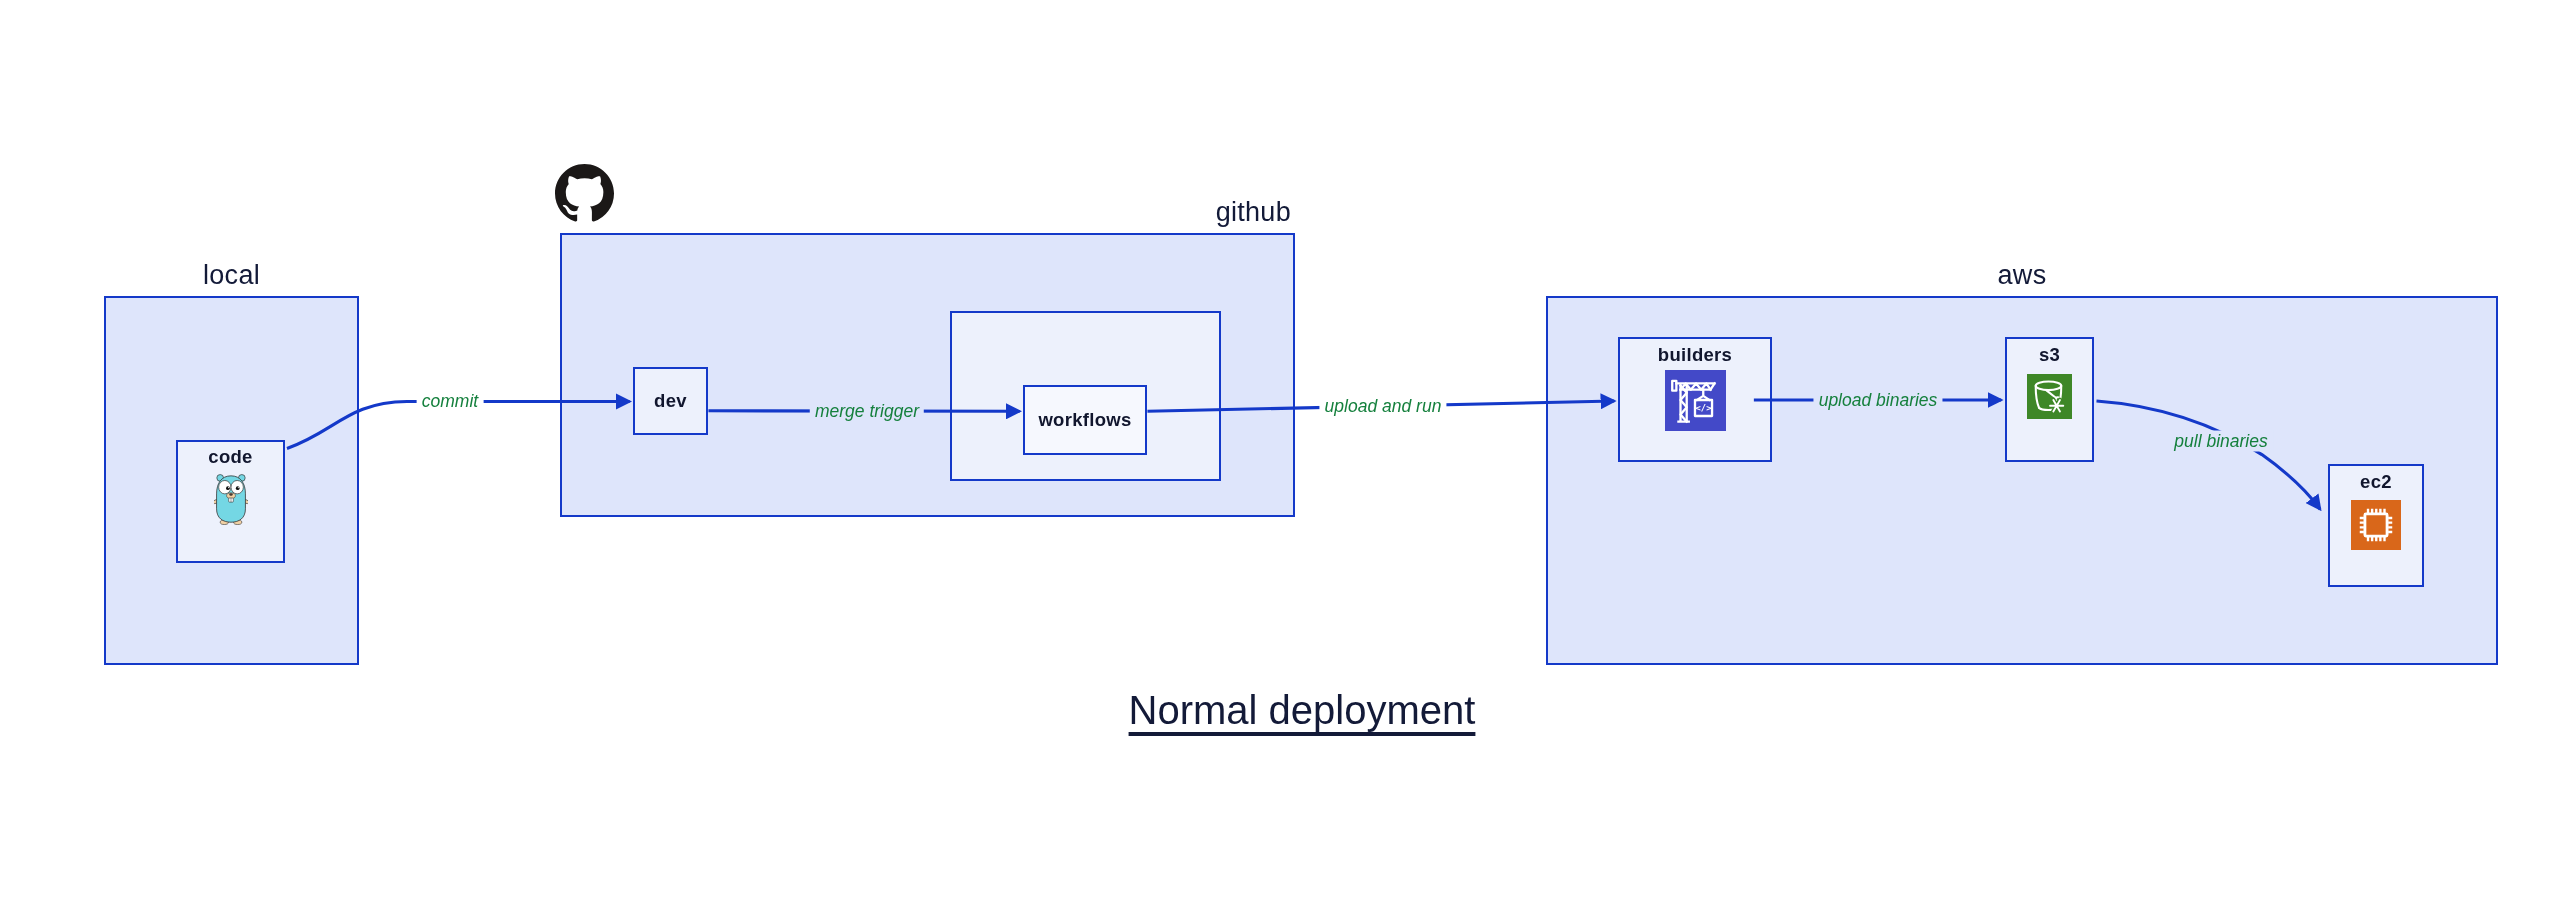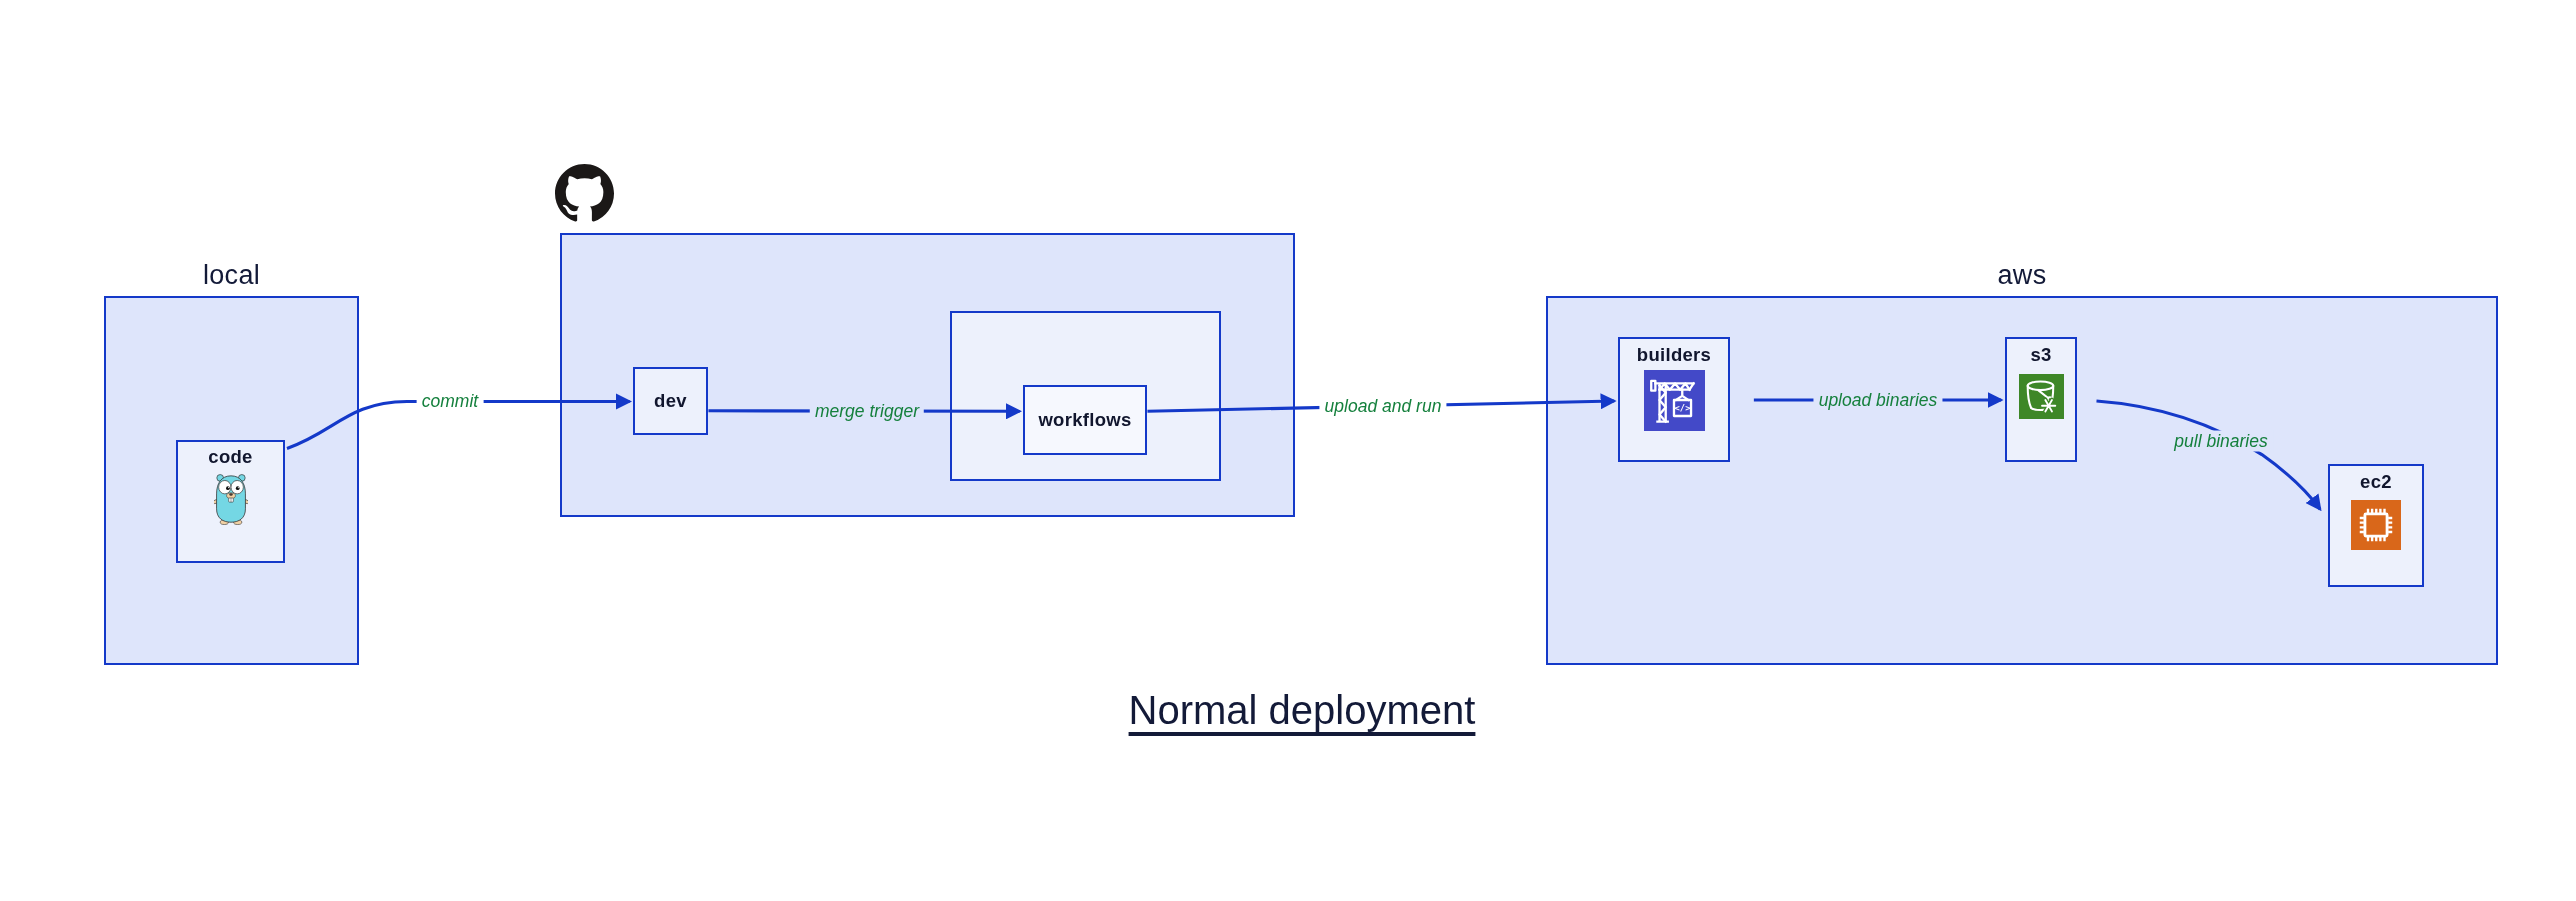--- a/index.html
+++ b/index.html
@@ -46,20 +46,21 @@
     z-index:1;
   }
   .abs{position:absolute;}
 </style>
 </head>
 <body>
 
 <div id="canvas">
 
   <div class="group-label" style="left:104px;top:260px;width:255px;">local</div>
+  <div class="group-label right" style="left:560px;top:197px;width:731px;">github</div>
   <div class="group-label" style="left:950px;top:275px;width:271px;">master</div>
   <div class="group-label" style="left:1546px;top:260px;width:952px;">aws</div>
 
   <svg class="abs icon" style="left:555px;top:164px;" width="59" height="59" viewBox="0 0 16 16">
     <path fill="#1b1817" d="M8 0C3.58 0 0 3.58 0 8c0 3.54 2.29 6.53 5.47 7.59.4.07.55-.17.55-.38 0-.19-.01-.82-.01-1.49-2.01.37-2.53-.49-2.69-.94-.09-.23-.48-.94-.82-1.13-.28-.15-.68-.52-.01-.53.63-.01 1.08.58 1.23.82.72 1.21 1.87.87 2.33.66.07-.52.28-.87.51-1.07-1.78-.2-3.64-.89-3.64-3.95 0-.87.31-1.59.82-2.15-.08-.2-.36-1.02.08-2.12 0 0 .67-.21 2.2.82.64-.18 1.32-.27 2-.27s1.36.09 2 .27c1.53-1.04 2.2-.82 2.2-.82.44 1.1.16 1.92.08 2.12.51.56.82 1.27.82 2.15 0 3.07-1.87 3.75-3.65 3.95.29.25.54.73.54 1.48 0 1.07-.01 1.93-.01 2.2 0 .21.15.46.55.38A8.01 8.01 0 0 0 16 8c0-4.42-3.58-8-8-8z"></path>
   </svg>
 
   <div class="group" style="left:104px;top:296px;width:255px;height:369px;"></div>
   <div class="group" style="left:560px;top:233px;width:735px;height:284px;"></div>
   <div class="group" style="left:1546px;top:296px;width:952px;height:369px;"></div>
@@ -90,39 +91,39 @@
   </div>
 
   <div class="node center" style="left:633px;top:367px;width:75px;height:68px;">
     <span class="node-label">dev</span>
   </div>
 
   <div class="node center workflows" style="left:1023px;top:385px;width:124px;height:70px;">
     <span class="node-label">workflows</span>
   </div>
 
-  <div class="node" style="left:1618px;top:337px;width:112px;height:125px;padding-top:5.2px;">
+  <div class="node" style="left:1618px;top:337px;width:154px;height:125px;padding-top:5.2px;">
     <span class="node-label">builders</span>
 
     <svg class="icon" style="margin-top:4.1px;" width="61" height="61" viewBox="0 0 118 118">
       <rect x="0" y="0" width="118" height="118" fill="#4349c8"></rect>
       <g stroke="#ffffff" stroke-width="4.5" fill="none" stroke-linejoin="round" stroke-linecap="square">
         <rect x="14" y="21" width="8" height="19"></rect>
         <path d="M30 30 L30 100 M42 30 L42 100 M26 100 L46 100"></path>
         <path d="M30 30 L42 44 L30 58 L42 72 L30 86 L42 100"></path>
         <path d="M22 26 L96 26 M30 38 L88 38 M96 26 L88 38"></path>
         <path d="M30 38 L40 26 L50 38 L60 26 L70 38 L80 26 L88 38"></path>
         <path d="M74 38 L74 50 M62 58 L74 50 L86 58"></path>
         <rect x="58" y="58" width="33" height="31"></rect>
       </g>
       <text x="74.5" y="80" text-anchor="middle" font-family="DejaVu Sans Mono, monospace" font-size="17" font-weight="bold" fill="#ffffff">&lt;/&gt;</text>
     </svg>
   </div>
 
-  <div class="node" style="left:2005px;top:337px;width:72px;height:125px;padding-top:5.2px;">
+  <div class="node" style="left:2005px;top:337px;width:89px;height:125px;padding-top:5.2px;">
     <span class="node-label">s3</span>
 
     <svg class="icon" style="margin-top:8.2px;" width="45" height="45" viewBox="0 0 88 88">
       <rect x="0" y="0" width="88" height="88" fill="#3e8727"></rect>
       <g stroke="#ffffff" stroke-width="4" fill="none" stroke-linecap="round">
         <ellipse cx="42" cy="23" rx="25" ry="8.5"></ellipse>
         <path d="M17 23 C17 40 20 58 23.5 66"></path>
         <path d="M67 23 C67 40 64 58 60.5 66"></path>
         <path d="M23.5 66 C29 72 55 72 60.5 66"></path>
         <path d="M38 32 L57 47"></path>

